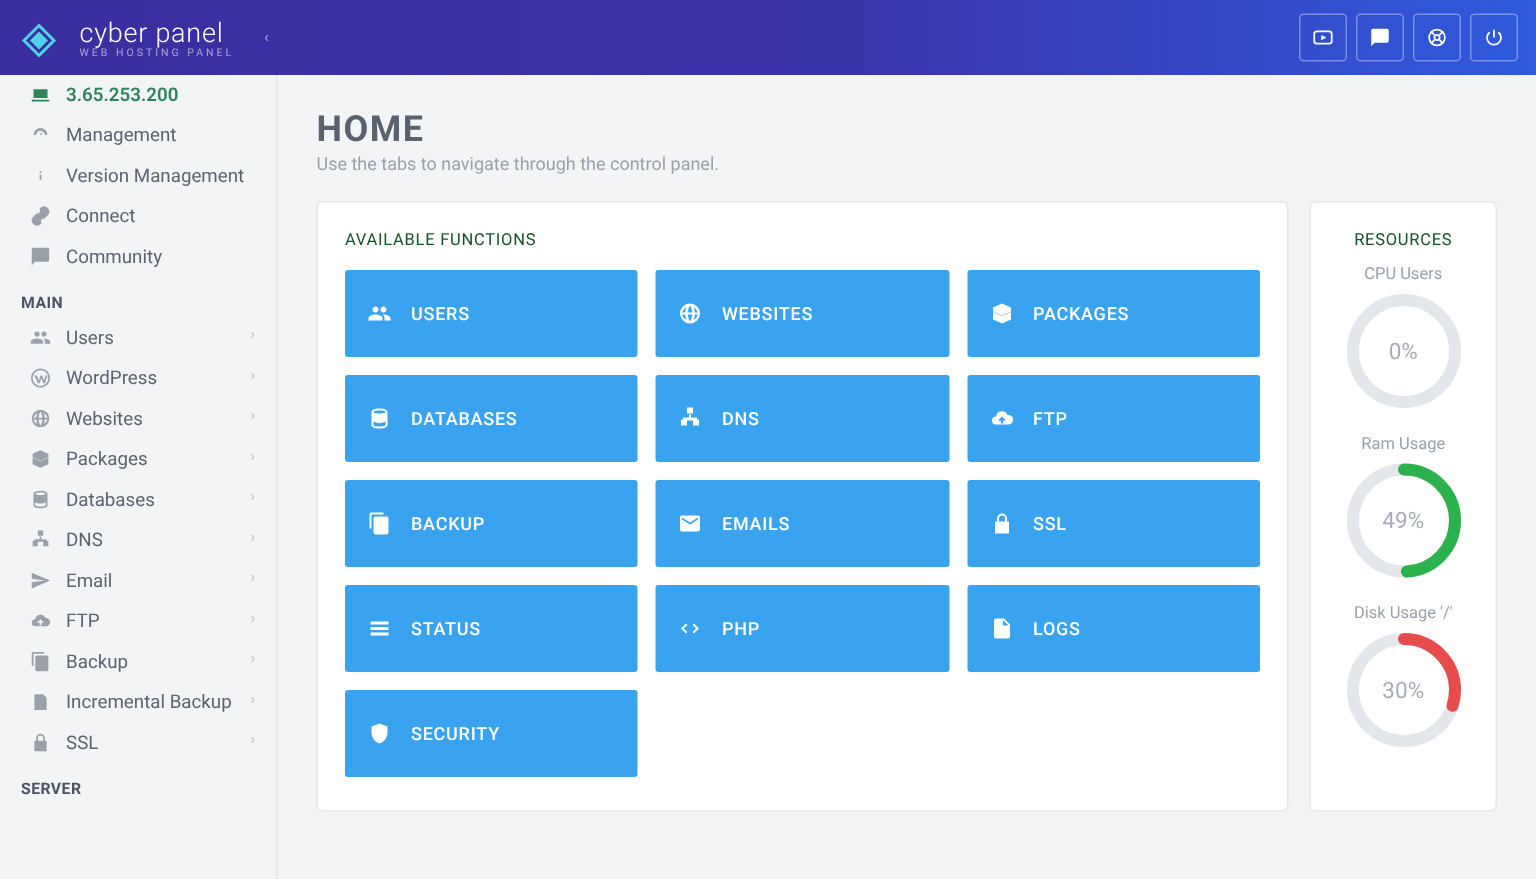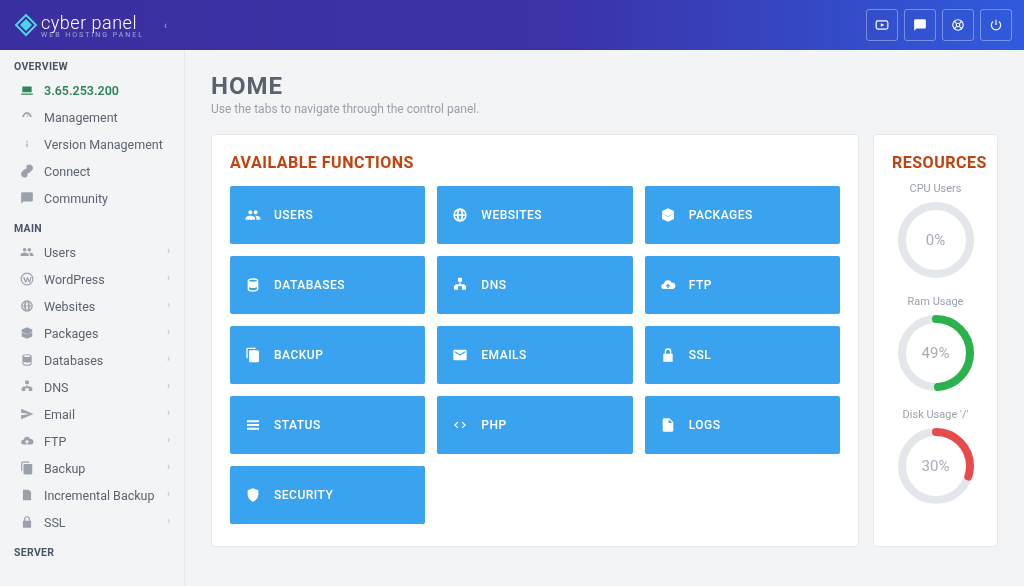--- a/index.html
+++ b/index.html
@@ -14,22 +14,22 @@
 .topbar {
   height: 50px;
   background: linear-gradient(90deg, #3a2fa0 0%, #3b33a8 55%, #2f5bdd 100%);
   display: flex;
   align-items: center;
   padding-left: 14px;
   position: relative;
 }
 .logo {
   display: flex;
-  align-items: center;
-  gap: 3px;
+  align-items: flex-end;
+  gap: 15px;
 }
 .logo-mark {
   width: 24px;
   height: 24px;
 }
 .logo-text {
   color: #fff;
   font-size: 18px;
   font-weight: 300;
   letter-spacing: 0.5px;
@@ -127,23 +127,23 @@
 }
 .panel {
   background: #fff;
   border: 1px solid #e6e8eb;
   border-radius: 4px;
   padding: 18px 18px 22px 18px;
 }
 .panel.functions { flex: 1; }
 .panel.resources { width: 125px; text-align: center; }
 .panel h3 {
-  font-size: 16px;
-  font-weight: 700;
-  color: #c2410c;
+  font-size: 11px;
+  font-weight: 400;
+  color: #14532d;
   letter-spacing: 0.5px;
   margin-bottom: 14px;
 }
 .panel.resources h3 { margin-bottom: 10px; }
 .tiles {
   display: grid;
   grid-template-columns: repeat(3, 1fr);
   gap: 12px;
 }
 .tile {
@@ -308,21 +308,20 @@
       <div class="btn">
         <svg class="ico16">
           <use href="#i-power"></use>
         </svg>
       </div>
     </div>
 </div>
 
 <div class="layout">
   <div class="sidebar" id="sidebar">
-      <div class="side-section">OVERVIEW</div>
       <div class="side-item active">
         <span class="ico">
           <svg class="ico16">
             <use href="#i-laptop"></use>
           </svg>
         </span>
         <span>3.65.253.200</span>
       </div>
       <div class="side-item">
         <span class="ico">

